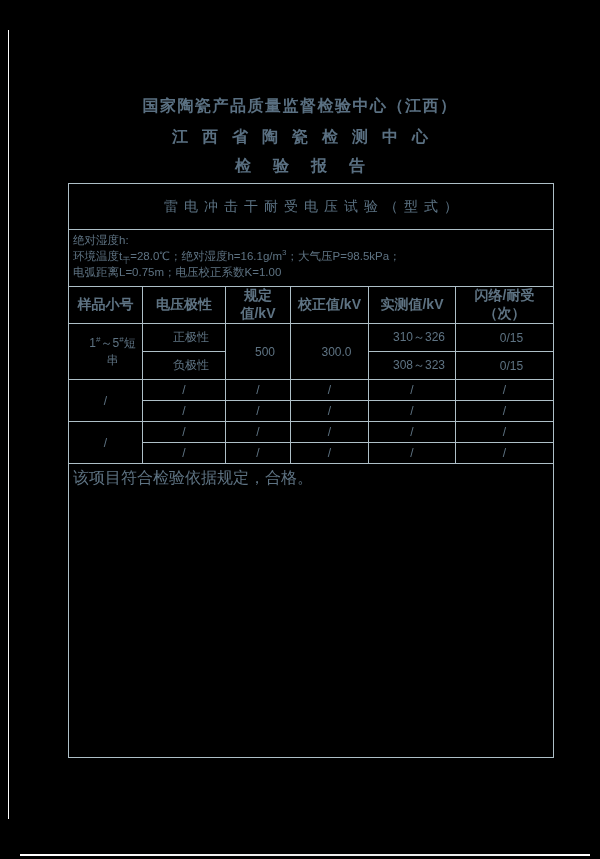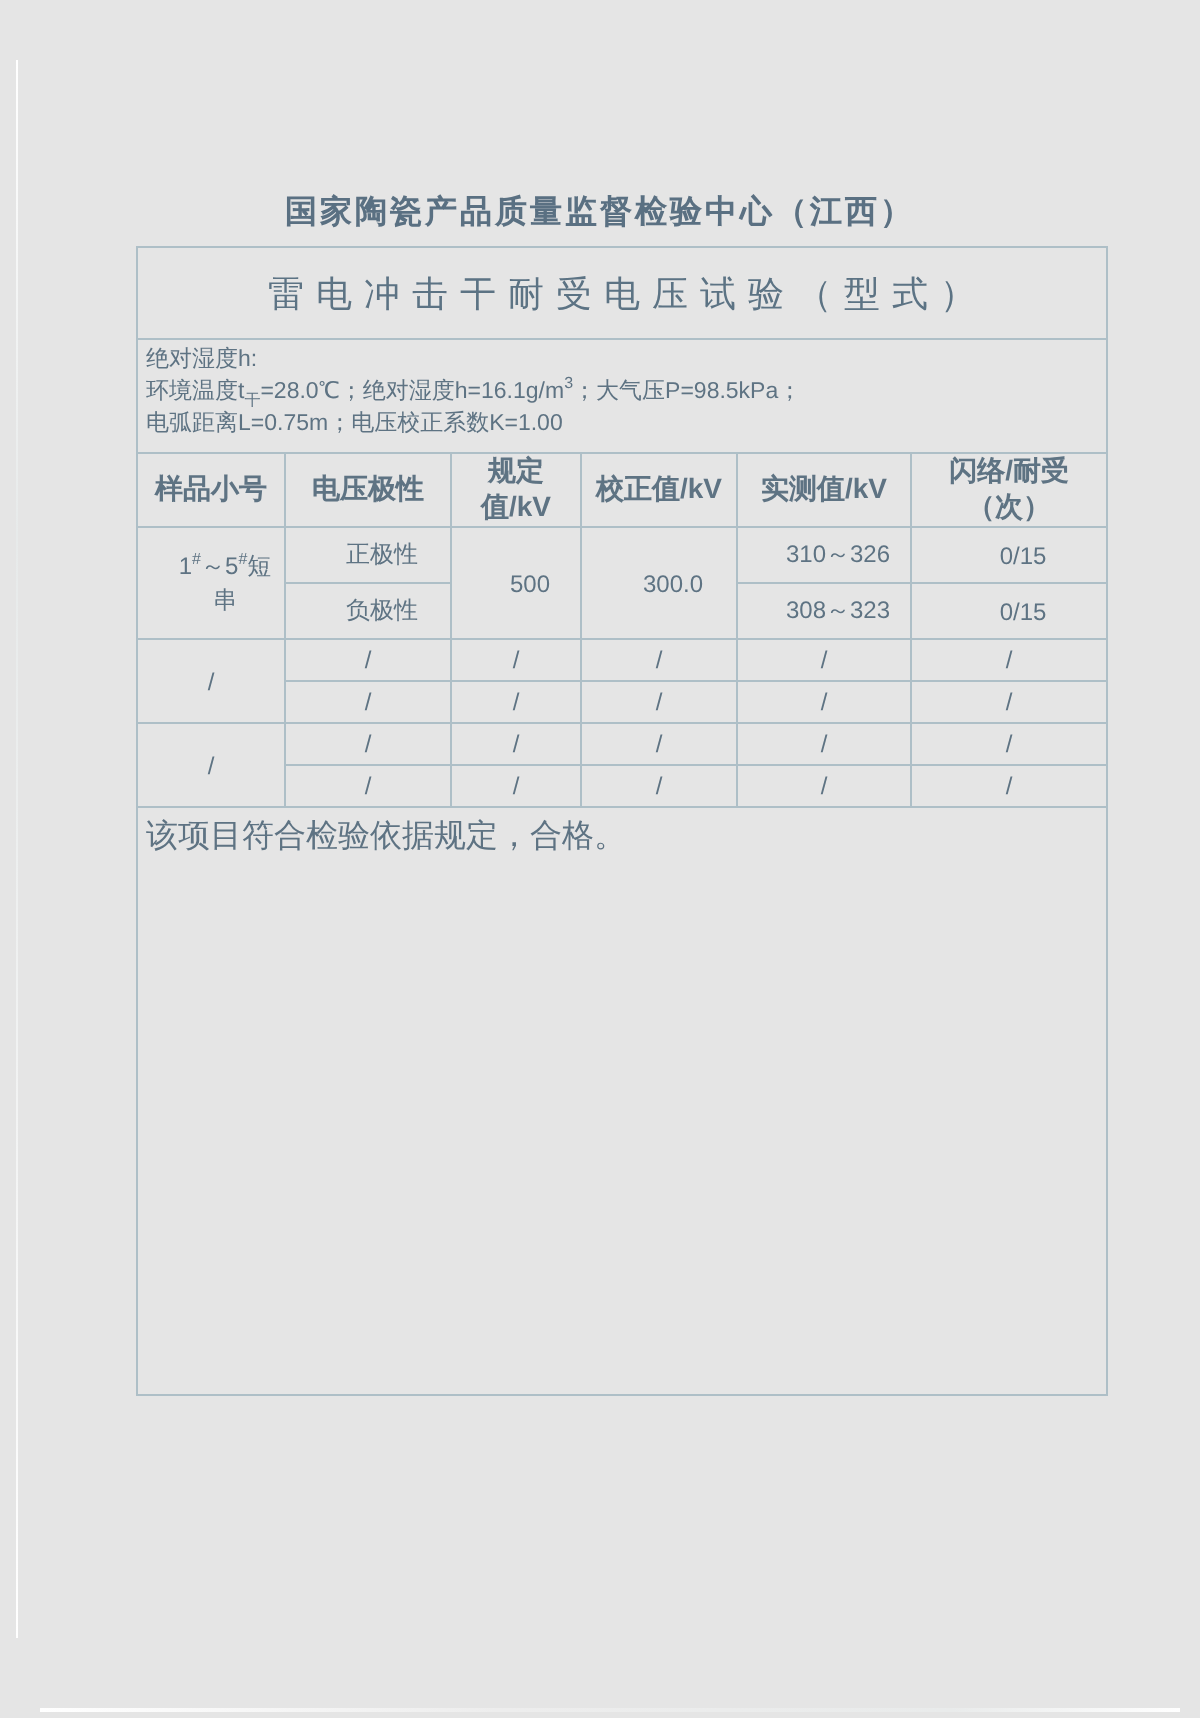--- a/index.html
+++ b/index.html
@@ -5,21 +5,21 @@
   html, body { margin: 0; padding: 0; }
   body {
     width: 600px; height: 859px;
     background: #fbfbfb;
     font-family: "Liberation Sans", sans-serif;
     overflow: hidden;
   }
   .page {
     position: relative;
     width: 600px; height: 859px;
-    background: #e5e5e5;
+    background: #000000;
     color: #5e7383;
   }
   
   .edge-left {
     position: absolute; left: 8px; top: 30px; bottom: 40px; width: 1px;
     background: linear-gradient(to bottom, #ffffff, #e7eaea 30%, #f3f4f4 70%, #ffffff);
   }
   .edge-bottom {
     position: absolute; left: 20px; right: 10px; bottom: 3px; height: 2px;
     background: linear-gradient(to right, #ffffff, #ededed 40%, #e9ebeb 80%, #ffffff);
@@ -53,21 +53,21 @@
     font-size: 12px; color: #5e7383;
   }
   .report-table td {
     border: 1px solid #aebfc7;
     text-align: center; vertical-align: middle;
     padding: 0 2px;
     overflow: hidden;
   }
   .title-row td {
     height: 45px;
-    font-size: 18px; letter-spacing: 6px; text-indent: 6px;
+    font-size: 14px; letter-spacing: 6px; text-indent: 6px;
     color: #5c7384;
   }
   .env-row td {
     height: 52px; text-align: left; vertical-align: top;
     padding: 2px 4px 2px 4px;
     font-size: 11.5px; line-height: 16px;
   }
   .head-row td { height: 29px; font-size: 14px; font-weight: bold; }
   .g1 td { height: 27px; padding-left: 16px; }
   .g2 td { height: 20px; }
@@ -80,20 +80,22 @@
 </style>
 </head>
 <body>
 
 <div class="page">
   <div class="edge-left"></div>
   <div class="edge-bottom"></div>
 
   <div class="header">
     <div class="org-line1">国家陶瓷产品质量监督检验中心（江西）</div>
+    <div class="org-line2">江西省陶瓷检测中心</div>
+    <div class="report-title">检验报告</div>
   </div>
 
 
   <table class="report-table">
     <colgroup>
       <col style="width:74px">
         <col style="width:83px">
         <col style="width:65px">
       <col style="width:78px">
         <col style="width:87px">

